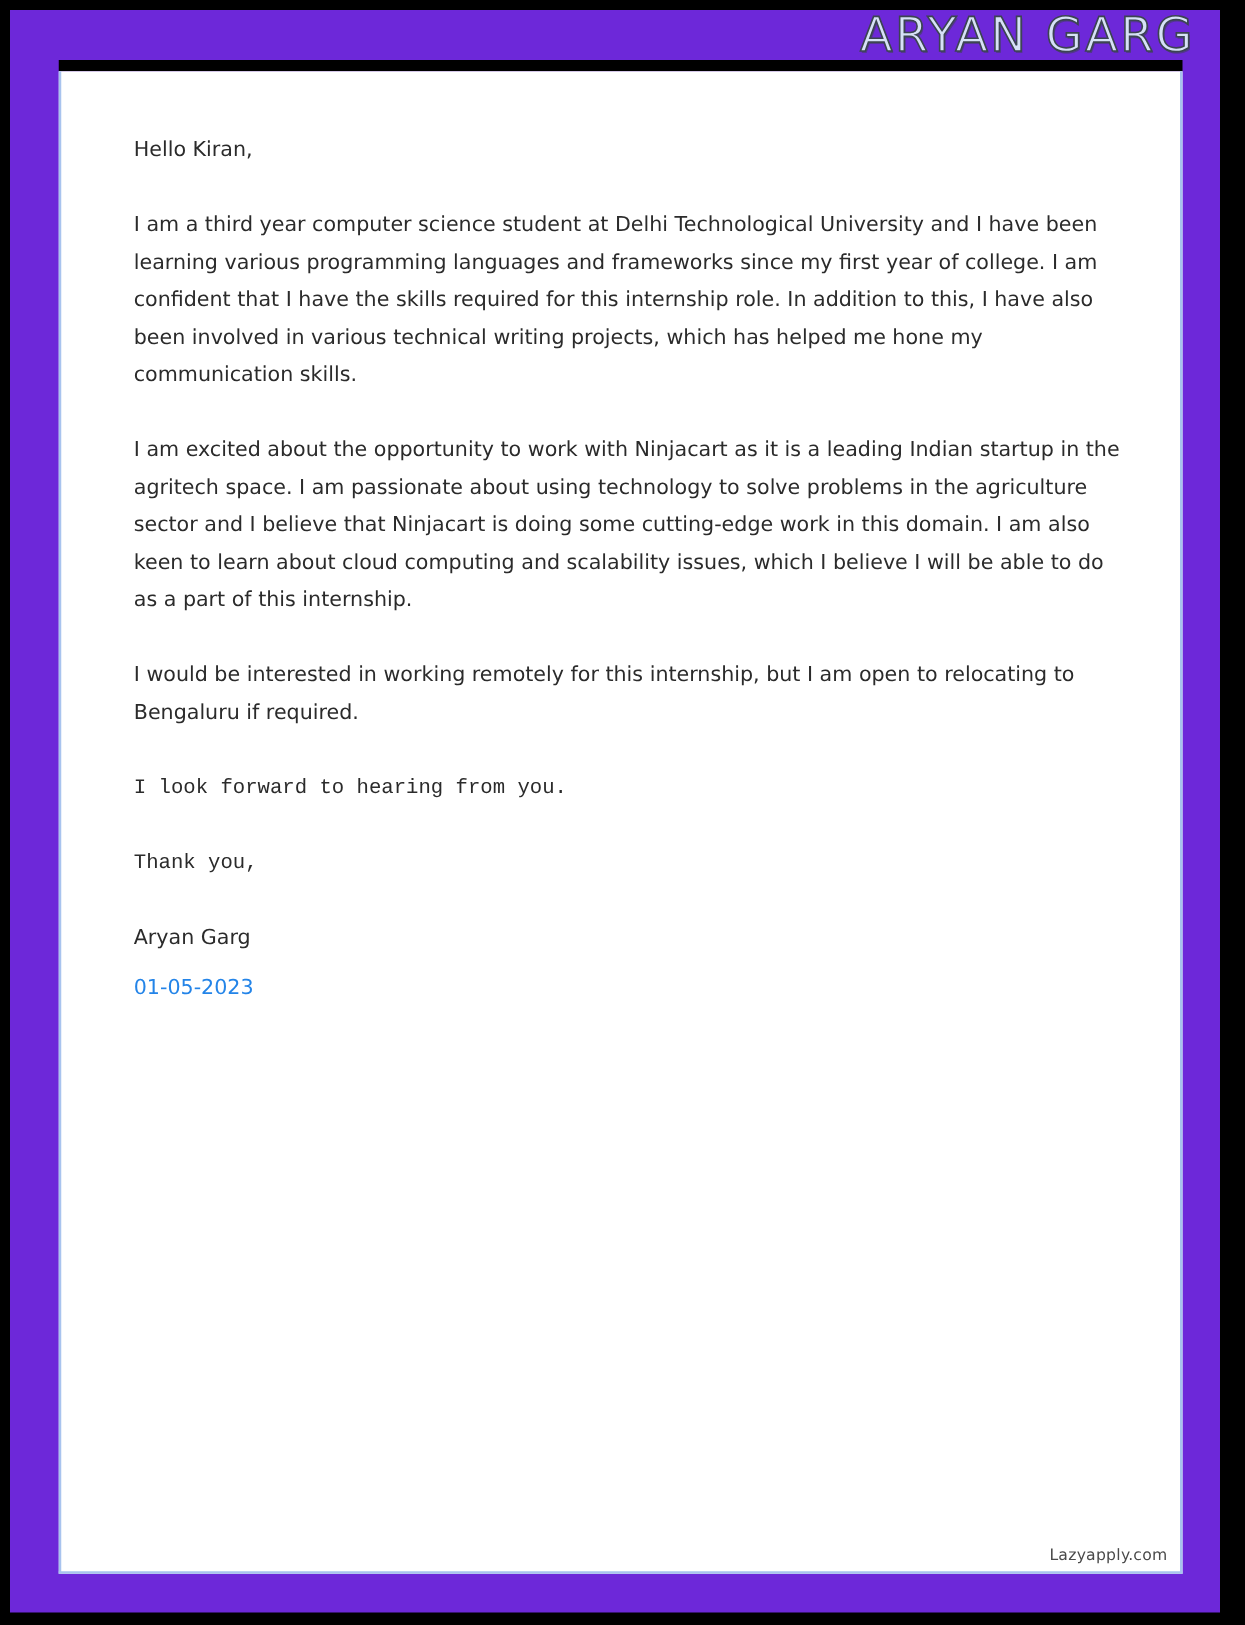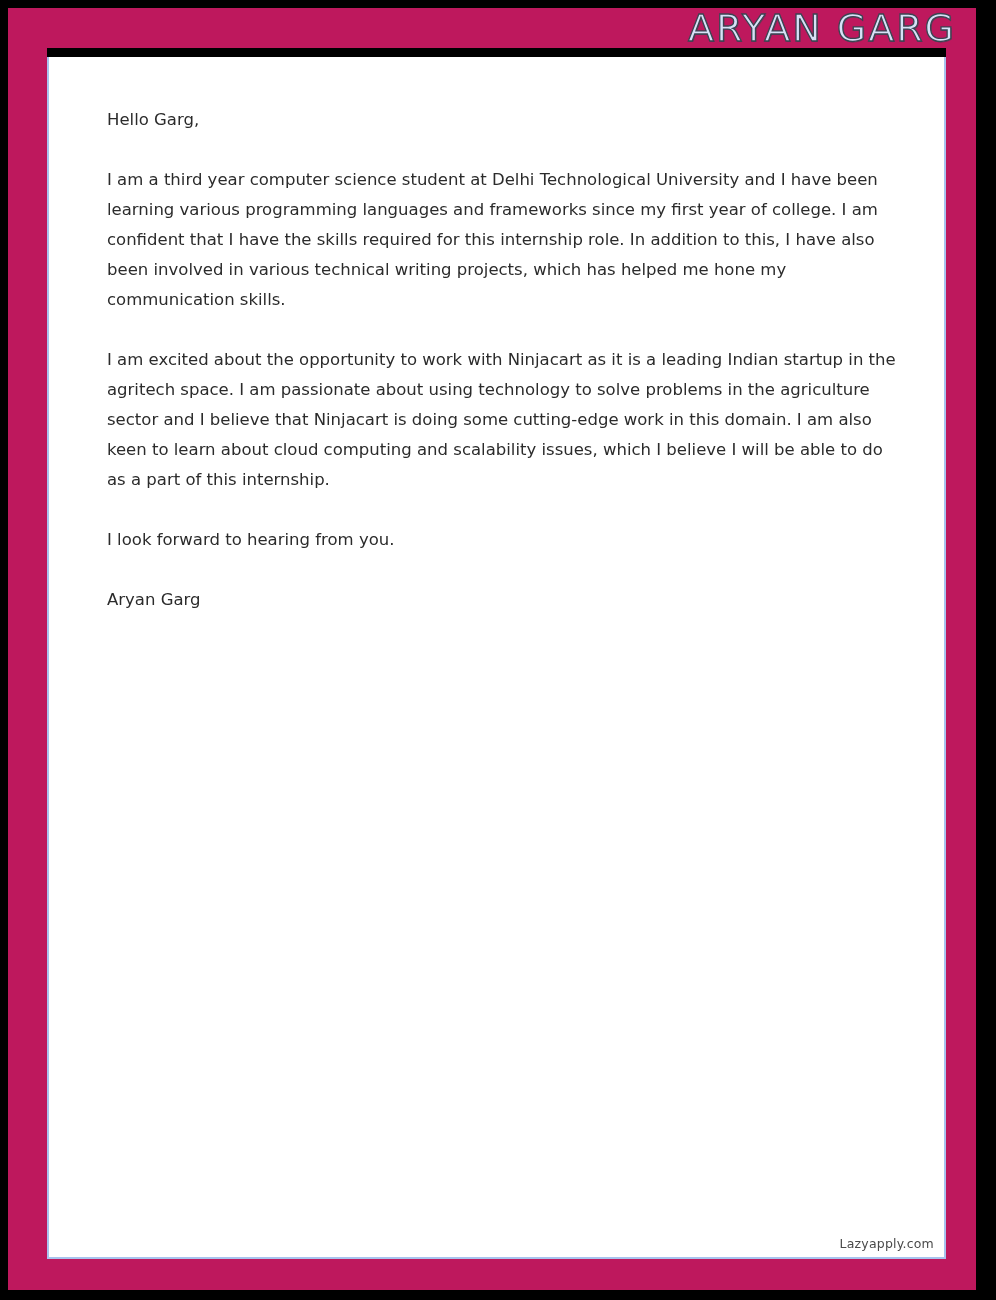--- a/index.html
+++ b/index.html
@@ -24,21 +24,21 @@
     height: 1300px;
     background: #000000;
     padding: 8px 20px 10px 8px;
   }
 
   
   .paper {
     position: relative;
     width: 100%;
     height: 100%;
-    background: #be185d;
+    background: #6d28d9;
   }
 
   
   .header-band {
     position: absolute;
     left: 0;
     top: 0;
     width: 100%;
     height: 40px;
     display: flex;
@@ -97,21 +97,21 @@
     font-size: 16.5px;
     line-height: 30px;
     color: #2b2b2b;
     text-align: left;
   }
 
   .salutation { margin-bottom: 30px; }
 
   .letter-paragraph { margin-bottom: 30px; }
 
-  .closing-line { margin-bottom: 30px; }
+  .closing-line { margin-bottom: 30px; font-family: Liberation Mono, monospace; }
 
   .signature-block { margin-top: 0; }
 
   .signature-name {
     margin-bottom: 10px;
   }
 
   .signature-date {
     font-family: "DejaVu Sans", sans-serif;
     font-size: 16.5px;
@@ -139,33 +139,36 @@
 
     <div class="header-band">
       <div class="header-name">ARYAN GARG</div>
     </div>
 
     <div class="header-rule"></div>
 
     <div class="letter-card">
       <div class="letter-body">
 
-        <div class="salutation">Hello Garg,</div>
+        <div class="salutation">Hello Kiran,</div>
 
 
         <p class="letter-paragraph">I am a third year computer science student at Delhi Technological University and I have been learning various programming languages and frameworks since my first year of college. I am confident that I have the skills required for this internship role. In addition to this, I have also been involved in various technical writing projects, which has helped me hone my communication skills.</p>
 
         <p class="letter-paragraph">I am excited about the opportunity to work with Ninjacart as it is a leading Indian startup in the agritech space. I am passionate about using technology to solve problems in the agriculture sector and I believe that Ninjacart is doing some cutting-edge work in this domain. I am also keen to learn about cloud computing and scalability issues, which I believe I will be able to do as a part of this internship.</p>
 
+        <p class="letter-paragraph">I would be interested in working remotely for this internship, but I am open to relocating to Bengaluru if required.</p>
 
         <div class="closing-line">I look forward to hearing from you.</div>
 
+        <div class="closing-line">Thank you,</div>
 
         <div class="signature-block">
           <div class="signature-name">Aryan Garg</div>
+          <div class="signature-date">01-05-2023</div>
         </div>
 
       </div>
 
       <div class="footer-watermark">Lazyapply.com</div>
     </div>
 
   </div>
 </div>
 

